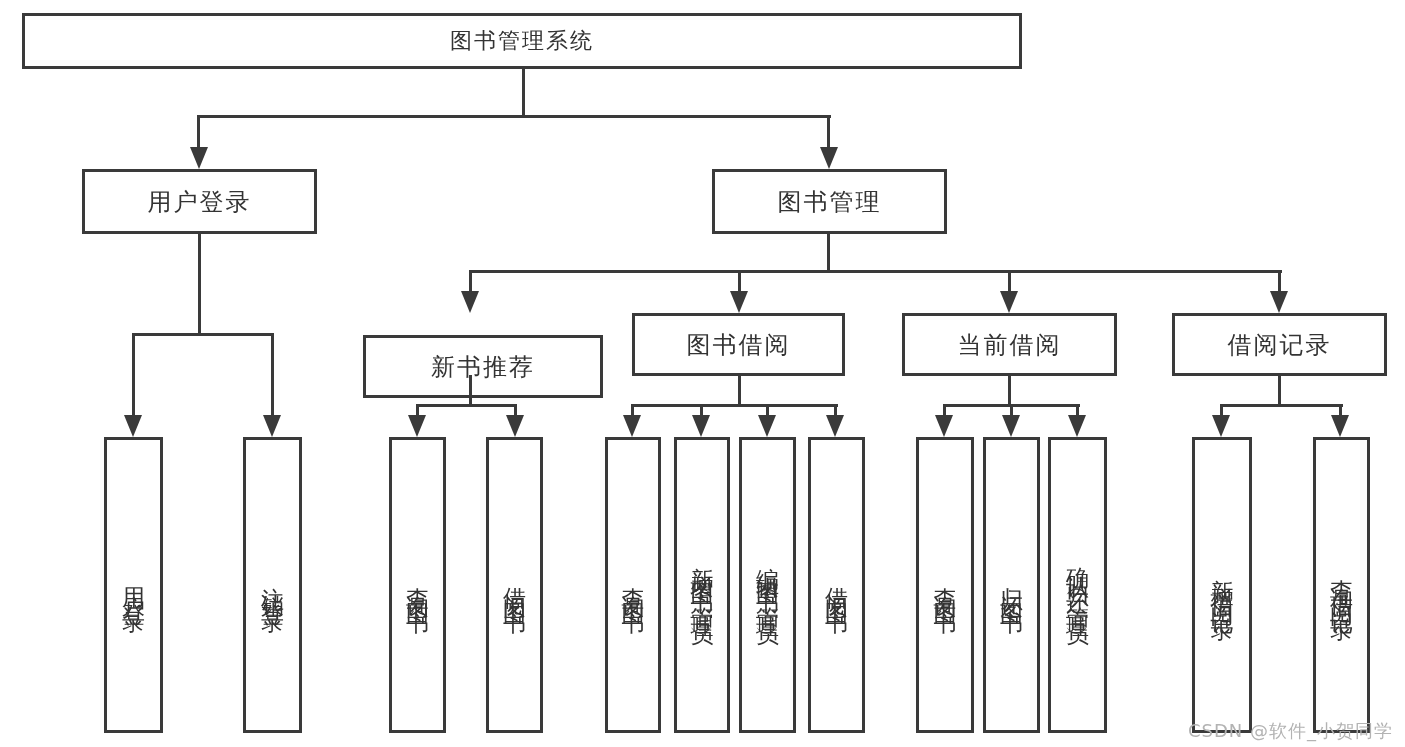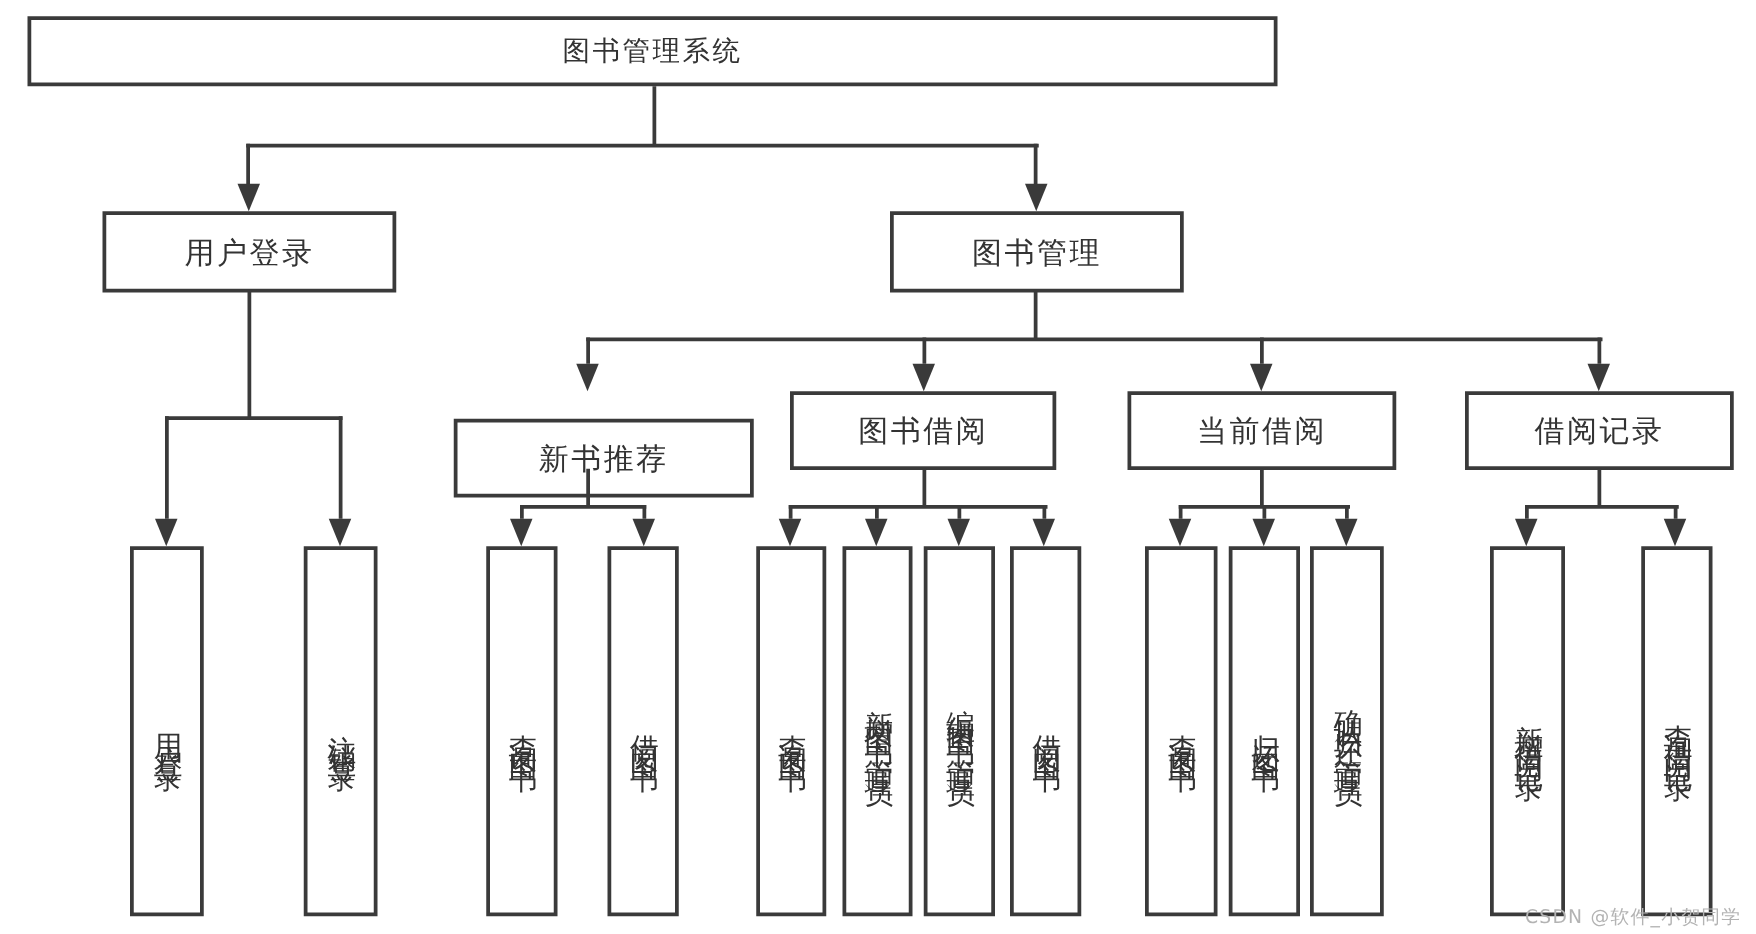--- a/index.html
+++ b/index.html
@@ -30,21 +30,21 @@
   .hline{height:3px;}
   .vline{width:3px;}
   .arrow{
     position:absolute;width:0;height:0;
     border-left:9px solid transparent;
     border-right:9px solid transparent;
     border-top:22px solid #3a3a3a;
   }
   .watermark{
     position:absolute;right:12px;bottom:4px;
-    font-size:15px;color:#b3b3b3;letter-spacing:1px;
+    font-size:18px;color:#b3b3b3;letter-spacing:1px;
     white-space:nowrap;
   }
 </style>
 </head>
 <body>
 
 <div id="canvas">
 
   <div class="box root" style="left:22px;top:13px;width:1000px;height:56px;">
     <span>图书管理系统</span>

